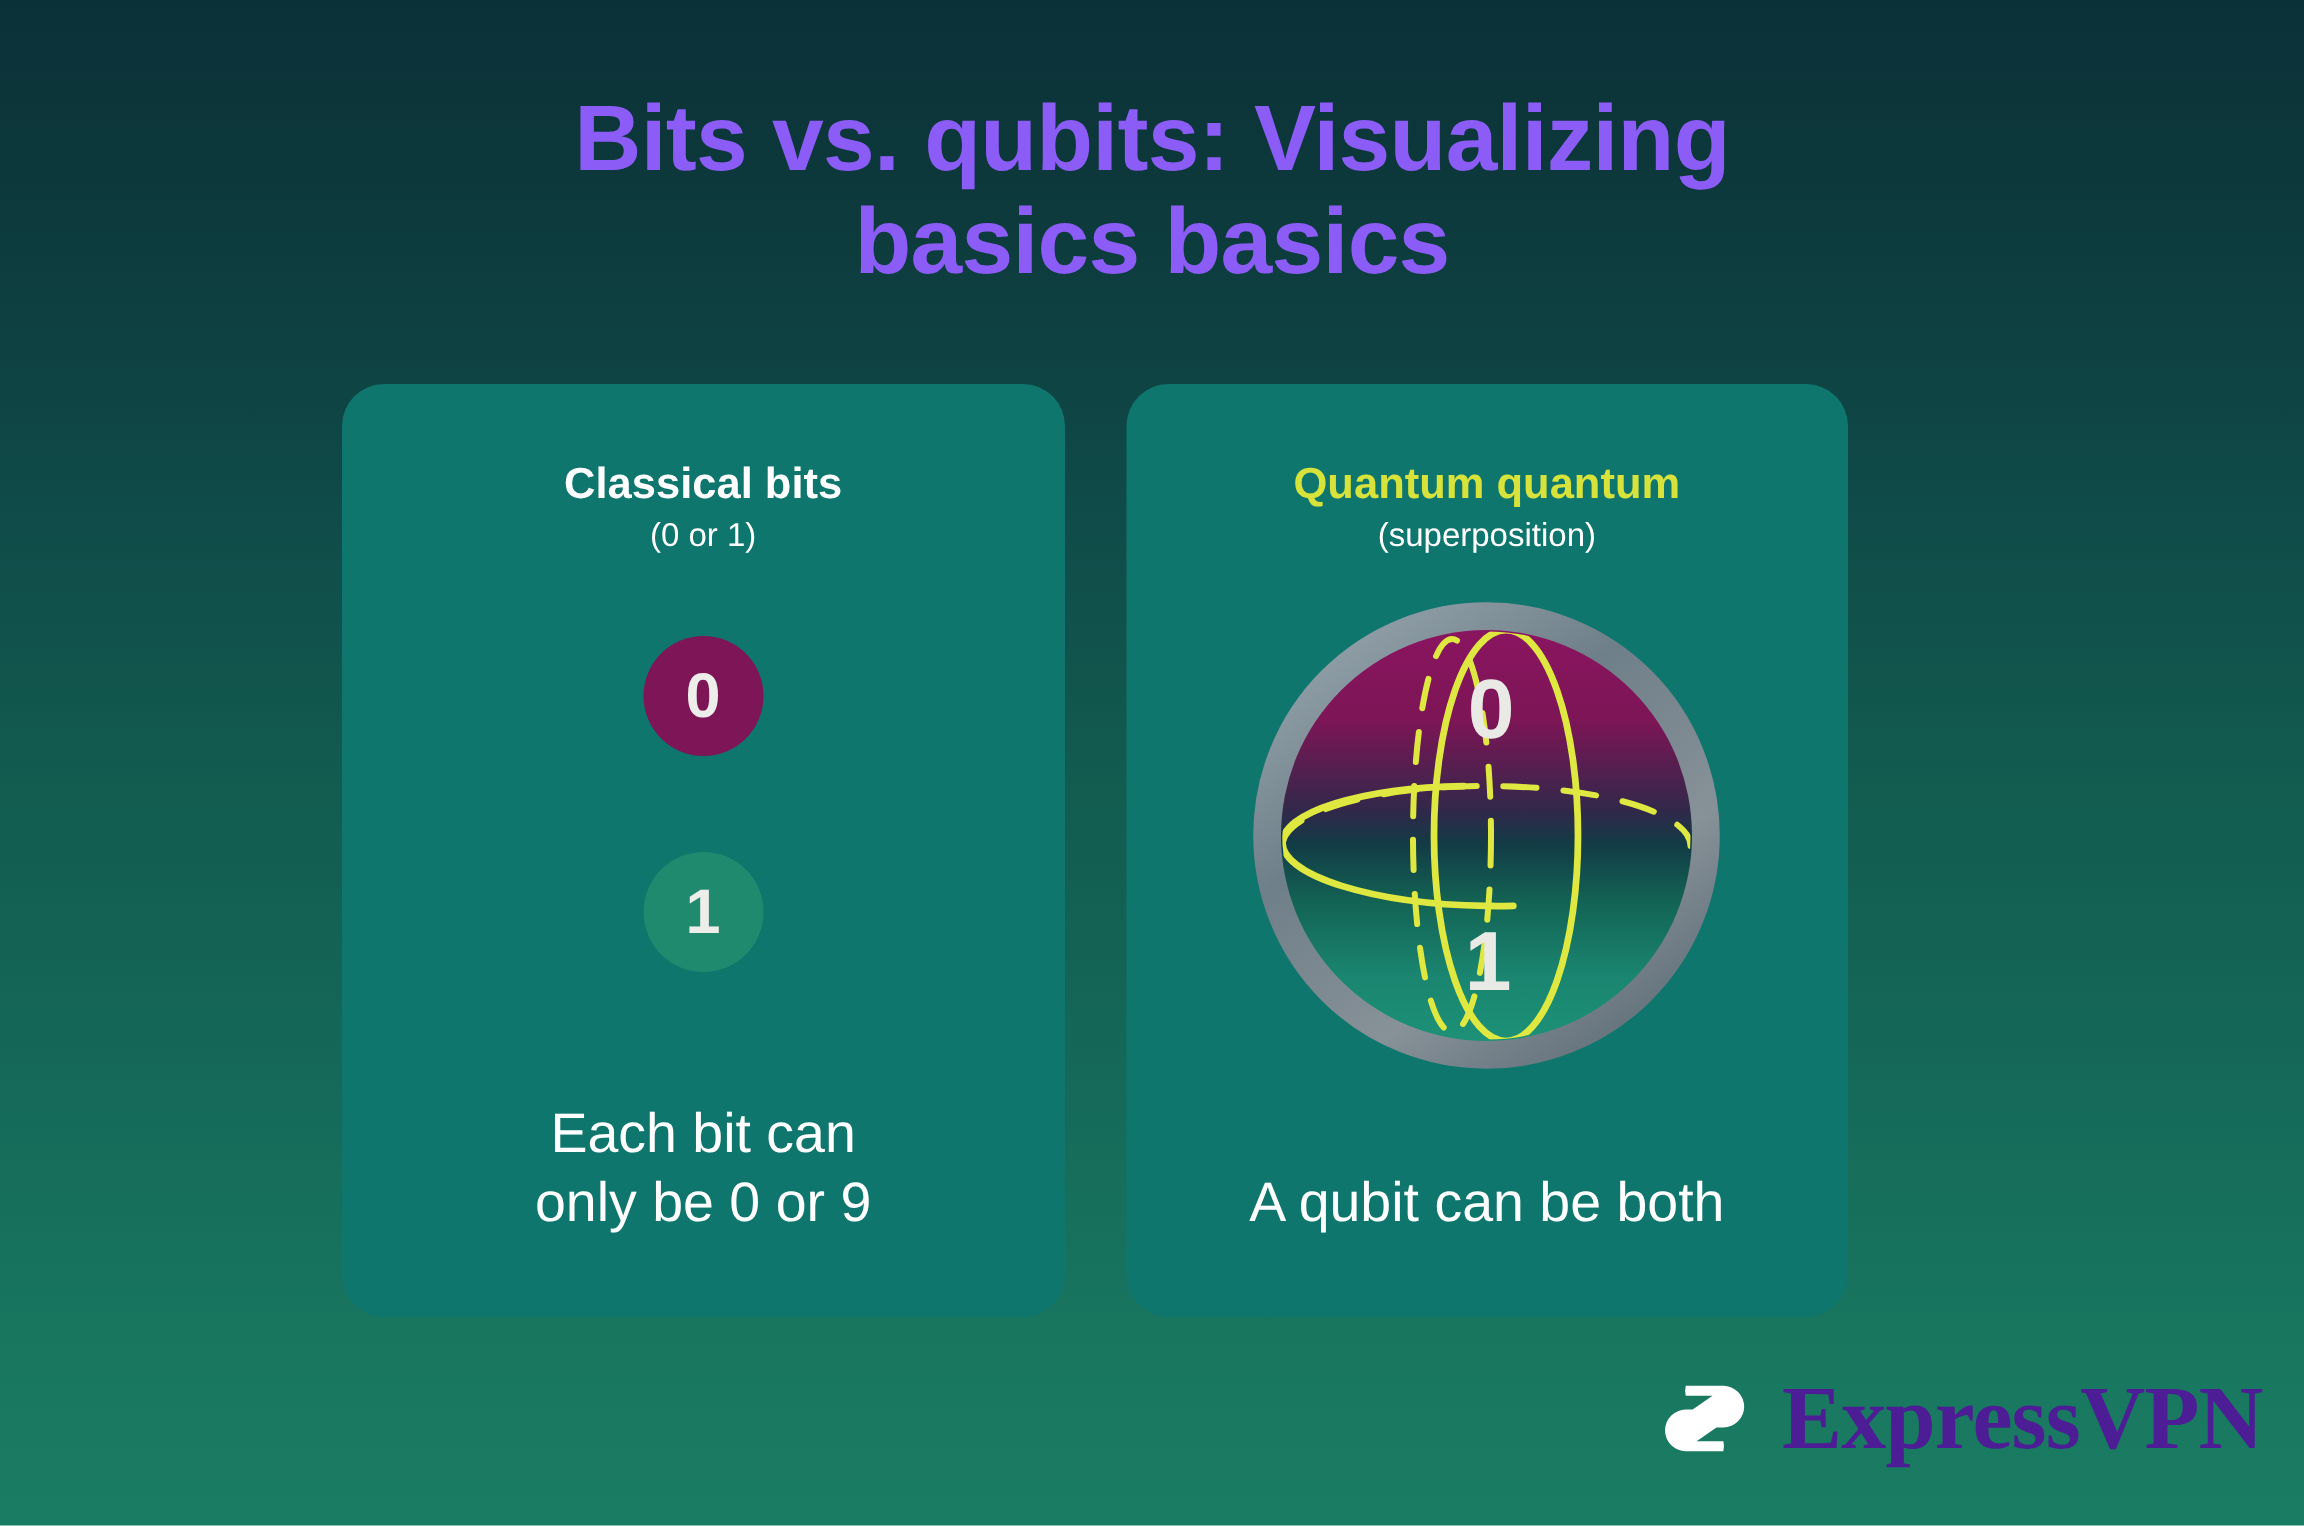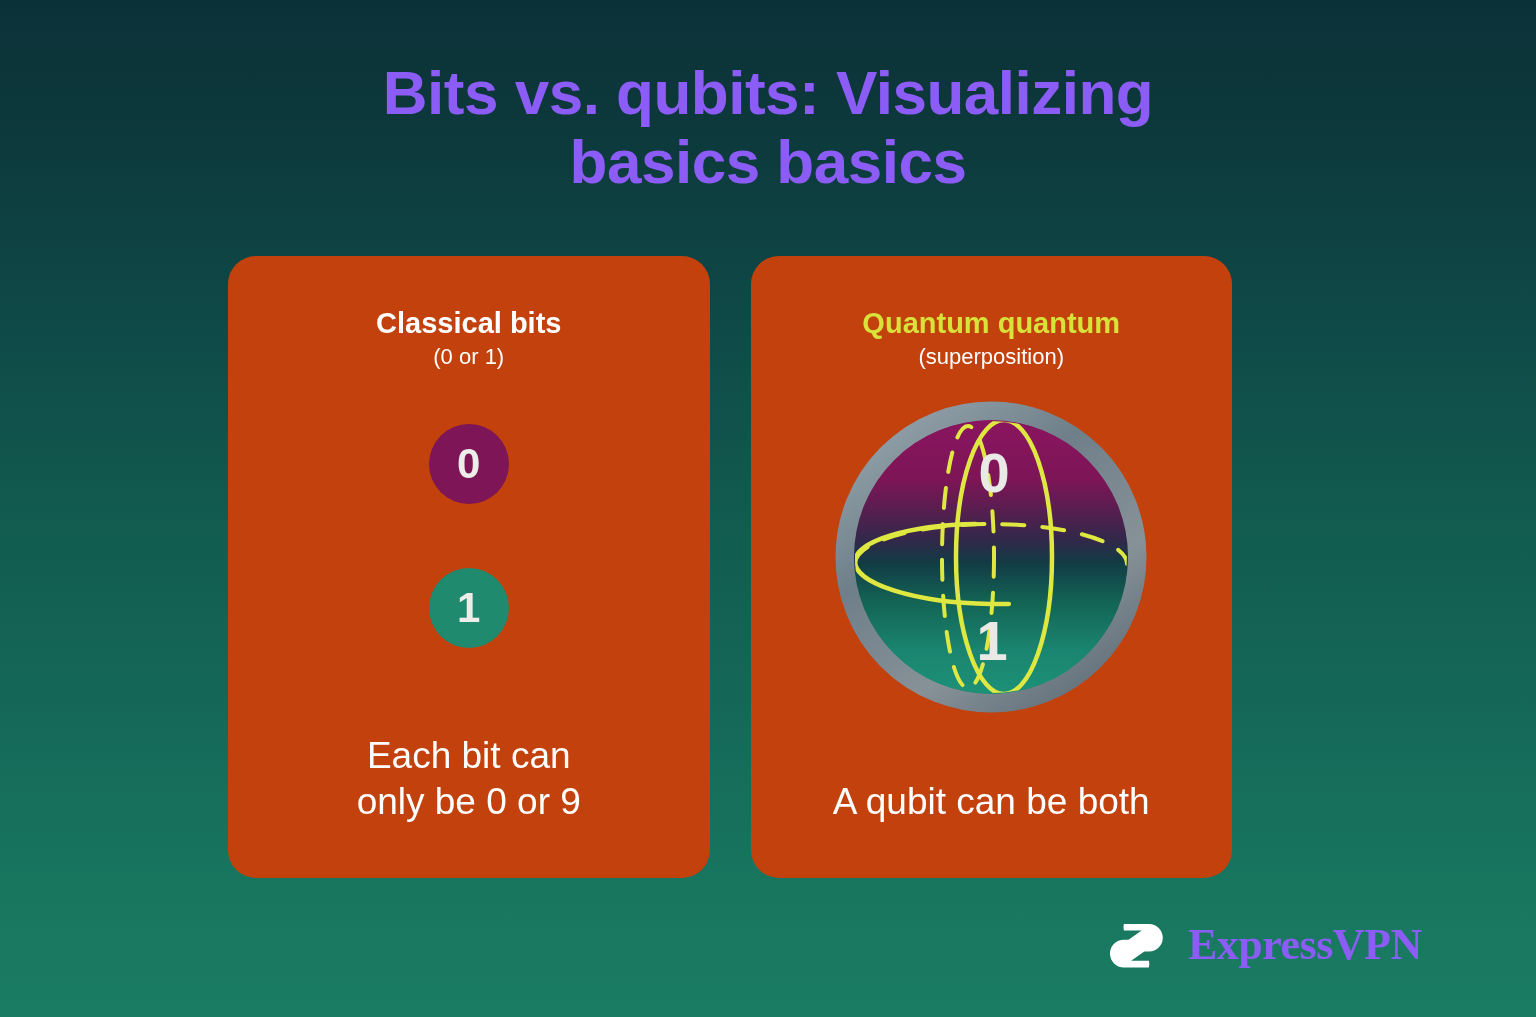--- a/index.html
+++ b/index.html
@@ -44,21 +44,21 @@
     top:256px;
     left:228px;
     width:1004px;
     height:622px;
     display:flex;
     gap:41px;
   }
 
   .card {
     flex:1 1 0;
-    background:#c2410c;
+    background:#0f766e;
     border-radius:28px;
     position:relative;
     display:flex;
     flex-direction:column;
     align-items:center;
   }
 
   
   .card-heading {
     margin-top:50px;
@@ -127,23 +127,23 @@
   .logo {
     position:absolute;
     left:1108px;
     top:912px;
     display:flex;
     align-items:center;
     gap:14px;
   }
   .logo-mark { width:66px; height:66px; }
   .logo-text {
-    color:#8b5cf6;
+    color:#4c1d95;
     font-family:"Liberation Serif", serif;
-    font-size:44px;
+    font-size:60px;
     font-weight:bold;
     letter-spacing:-0.5px;
     line-height:1;
   }
 </style>
 </head>
 <body>
 
 <div class="title">
   <span class="line">Bits vs. qubits: Visualizing</span>

